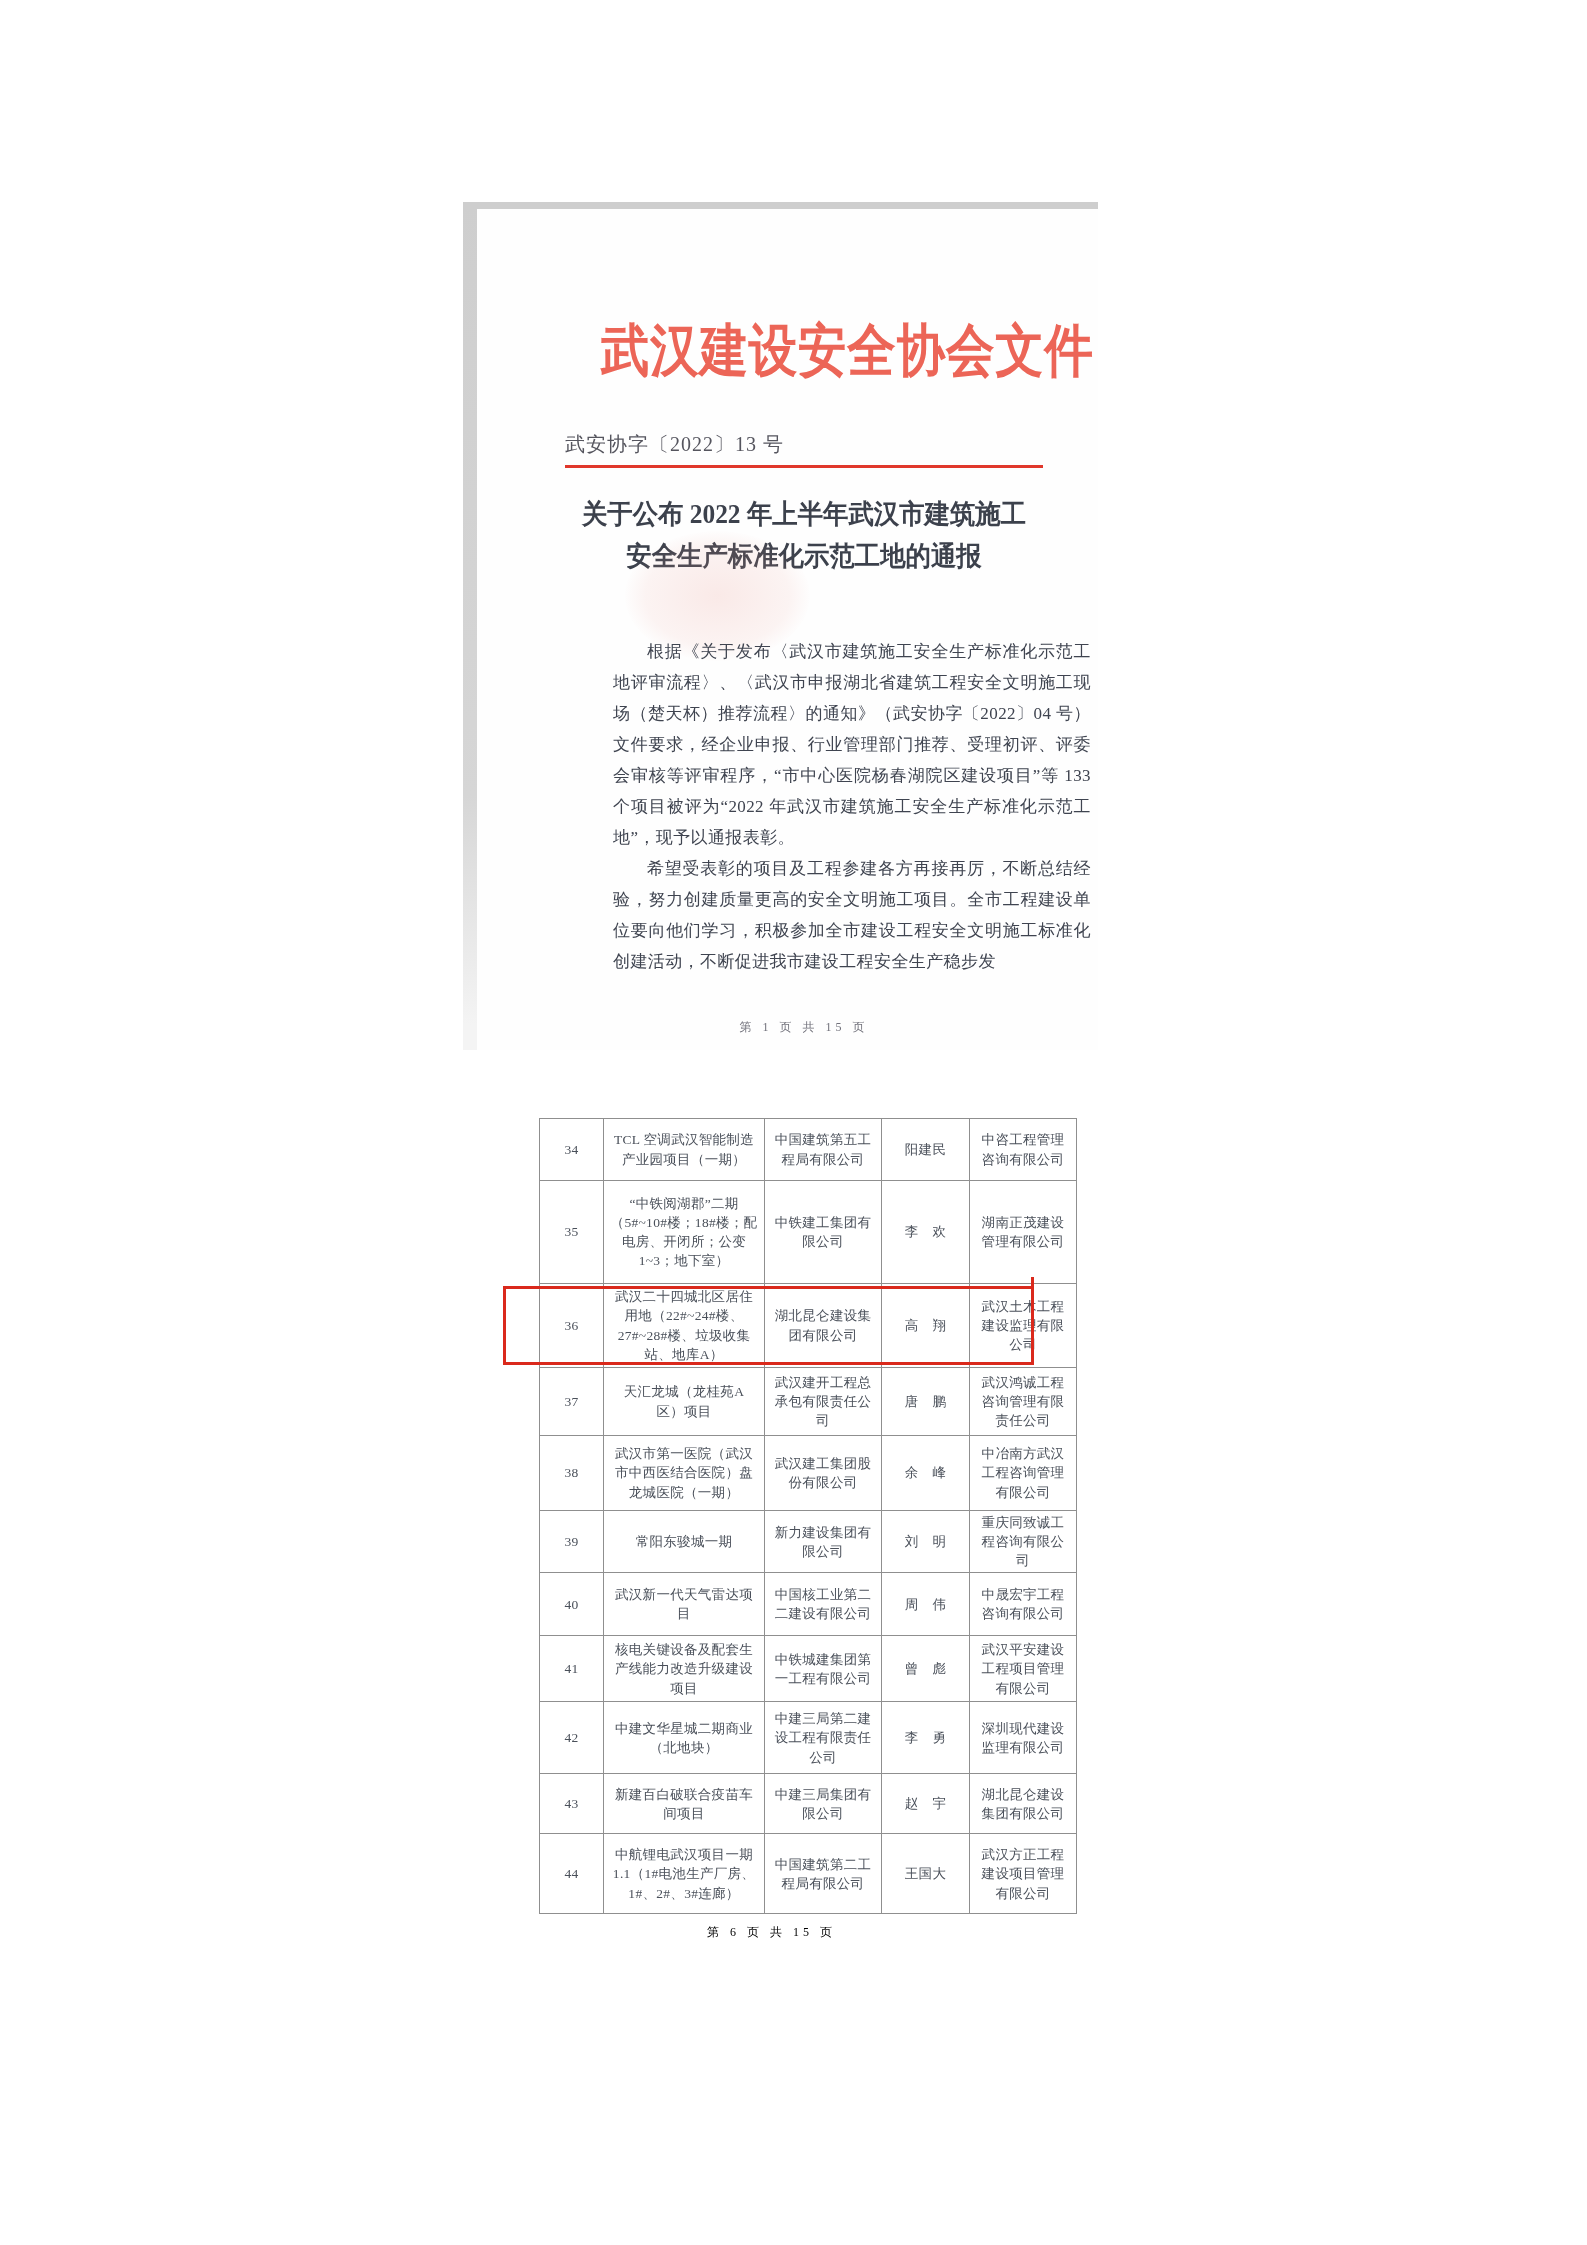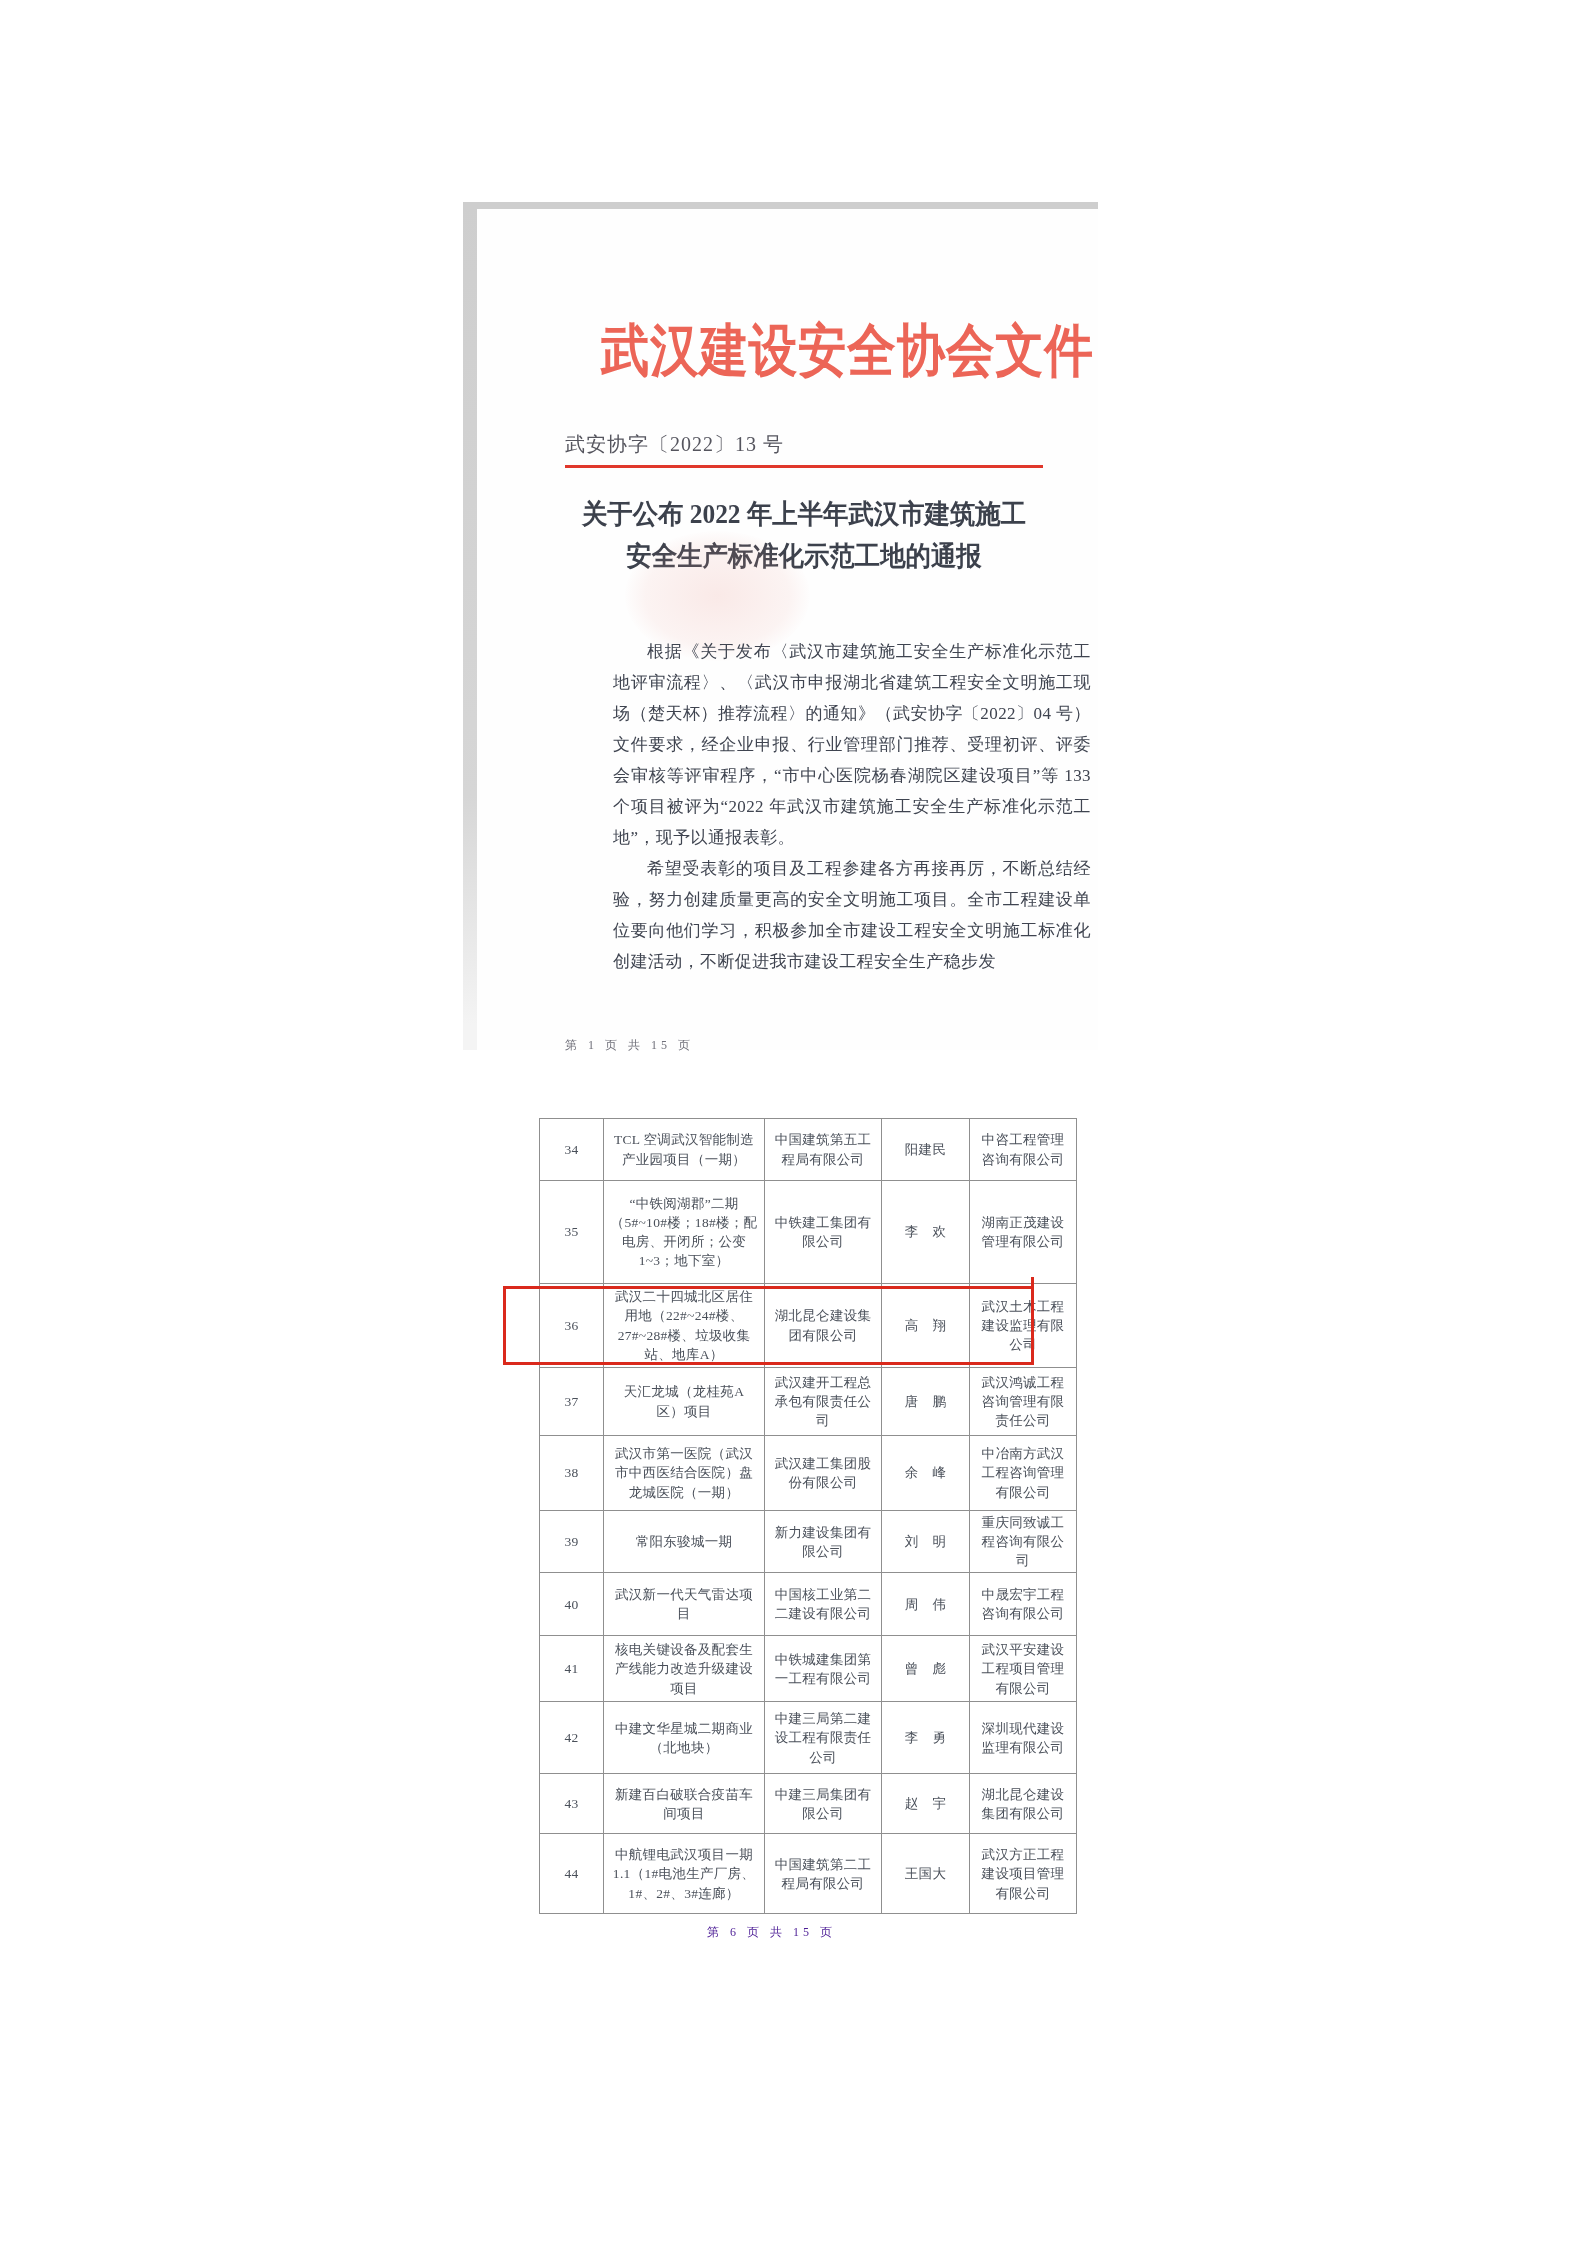--- a/index.html
+++ b/index.html
@@ -50,21 +50,21 @@
   .salutation{
     position:absolute;left:0;top:396px;width:100%;
     font-size:17px;color:#3f4450;line-height:31px;
   }
   .body-text{
     position:absolute;left:0;top:427px;width:100%;
     font-size:17px;color:#3f4450;line-height:31px;text-align:justify;margin-left:48px;
   }
   .body-text p{margin:0;text-indent:2em;letter-spacing:0.4px;}
   .p1-footer{
-    position:absolute;left:0;top:828px;width:100%;
+    position:absolute;left:0;top:810px;width:100%;text-align:center;
     font-size:12px;color:#70707a;letter-spacing:4px;
   }
 
   
   .table-wrap{position:absolute;left:503px;top:1118px;width:537px;}
   table.projects{
     border-collapse:collapse;table-layout:fixed;width:537px;
     font-size:13.5px;color:#4a505a;margin-left:36px;
   }
   table.projects td{
@@ -83,21 +83,21 @@
 
   .highlight-box{
     position:absolute;left:0px;top:168px;width:525px;height:73px;
     border:3px solid #da291c;pointer-events:none;
   }
   .highlight-box .tick{
     position:absolute;right:-3px;top:-12px;width:3px;height:12px;background:#da291c;
   }
   .p6-footer{
     position:absolute;left:503px;top:1924px;width:537px;text-align:center;
-    font-size:12px;color:#4c1d95;letter-spacing:4px;
+    font-size:12px;color:#000000;letter-spacing:4px;
   }
 </style>
 </head>
 <body>
 
 <div class="canvas">
 
   <div class="page1">
     <div class="edge-left"></div>
     <div class="edge-top"></div>

